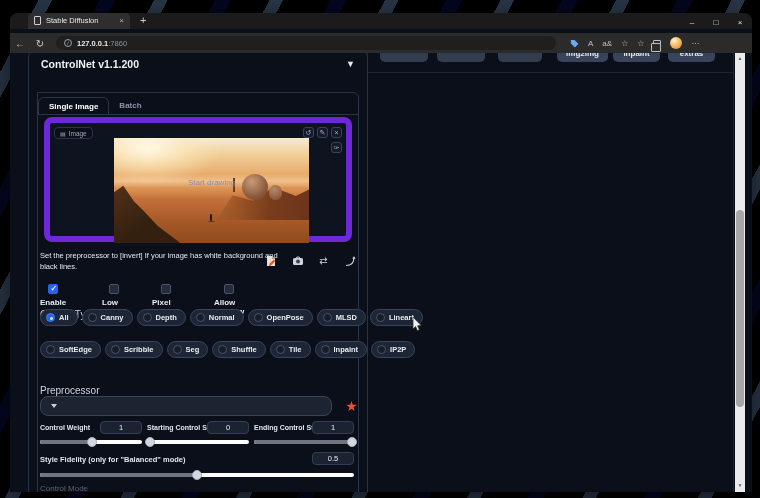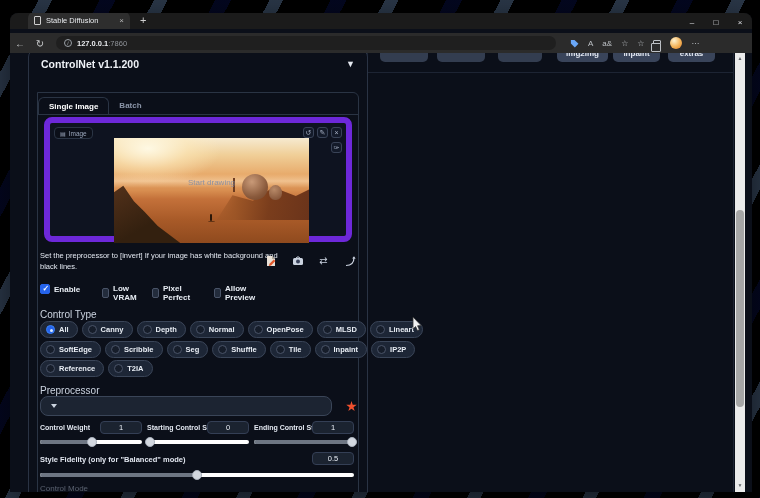--- a/index.html
+++ b/index.html
@@ -89,21 +89,21 @@
   .scene .spire{position:absolute;right:38%;top:38%;width:2px;height:14px;background:#6e3c20;}
   .scene .person{position:absolute;left:49%;bottom:21%;width:2.5px;height:7px;background:#2b1708;border-radius:1px;}
   .scene .person::after{content:"";position:absolute;left:-2px;top:7px;width:7px;height:1.5px;background:rgba(40,20,6,.55);border-radius:50%;}
   .startdraw{position:absolute;left:0;right:0;top:38%;text-align:center;font-size:8px;color:#7e8ba6;opacity:.85;}
   
   .note{position:absolute;left:2px;top:158px;width:240px;font-size:7.5px;line-height:1.45;color:#e2e7f0;}
   .nicon{position:absolute;width:13px;height:13px;display:flex;align-items:center;justify-content:center;}
   .nicon.glyph{font-size:10px;color:#cbd3e0;}
   
   .cbrow{position:absolute;left:2px;top:191px;height:12px;}
-  .cb{position:absolute;display:flex;align-items:center;gap:4px;}
+  .cb{position:absolute;display:flex;align-items:center;gap:4px;flex-direction:column;}
   .box{width:10px;height:10px;border-radius:2px;border:1px solid #4a5468;background:#232c3c;position:relative;}
   .box.checked{background:#2563eb;border-color:#2563eb;}
   .box.checked::after{content:"✓";position:absolute;left:1.5px;top:-1px;color:#fff;font-size:8px;font-weight:bold;}
   .cb .lbl{font-size:8px;font-weight:bold;color:#e8edf4;}
   
   .sectlabel{position:absolute;left:2px;font-size:10px;color:#ccd4e0;}
   .pillrow{position:absolute;left:2px;display:flex;gap:4px;}
   .pill{display:inline-flex;align-items:center;gap:4px;height:17px;padding:0 8px 0 5px;border-radius:9px;
       background:#1d2636;border:1px solid #3a4558;}
   .radio{width:9px;height:9px;border-radius:50%;border:1px solid #4a5468;background:#161d2a;position:relative;}
@@ -271,21 +271,21 @@
               <span class="box"></span>
               <span class="lbl">Pixel Perfect</span>
             </div>
             <div class="cb" style="left:174px">
               <span class="box"></span>
               <span class="lbl">Allow Preview</span>
             </div>
           </div>
 
           <div class="sectlabel" style="top:216px">Control Type</div>
-          <div class="pillrow" style="top:228px">
+          <div class="pillrow" style="top:216px">
             <span class="pill sel">
                 <span class="radio"></span>
                 <span class="ptx">All</span>
               </span>
             <span class="pill">
                 <span class="radio"></span>
                 <span class="ptx">Canny</span>
               </span>
             <span class="pill">
                 <span class="radio"></span>
@@ -329,30 +329,20 @@
                 <span class="radio"></span>
                 <span class="ptx">Tile</span>
               </span>
             <span class="pill">
                 <span class="radio"></span>
                 <span class="ptx">Inpaint</span>
               </span>
             <span class="pill">
                 <span class="radio"></span>
                 <span class="ptx">IP2P</span>
-              </span>
-          </div>
-          <div class="pillrow" style="top:267px">
-            <span class="pill">
-                <span class="radio"></span>
-                <span class="ptx">Reference</span>
-              </span>
-            <span class="pill">
-                <span class="radio"></span>
-                <span class="ptx">T2IA</span>
               </span>
           </div>
 
           <div class="sectlabel" style="top:292px">Preprocessor</div>
           <div class="dropdown">
             <span class="caret"></span>
           </div>
           <div class="burst"></div>
 
           <div class="scol" style="left:2px;width:102px">

